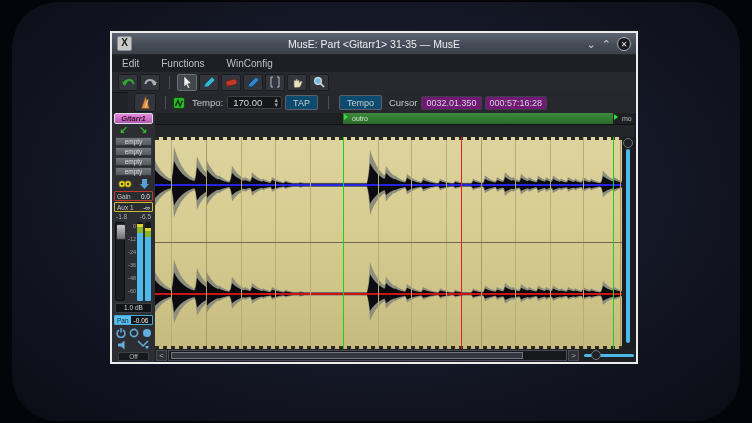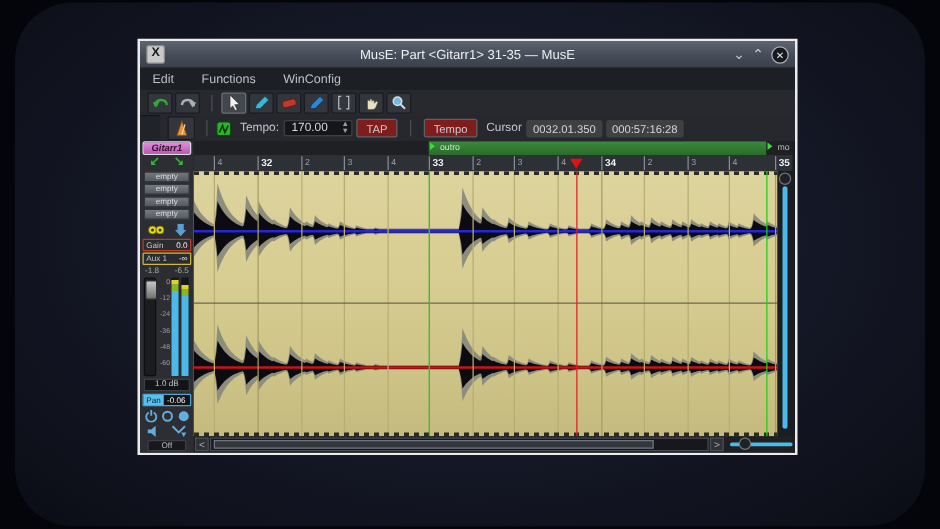--- a/index.html
+++ b/index.html
@@ -27,23 +27,23 @@
   
   .toolbar1{position:absolute;left:0;top:39px;right:0;height:20px;background:#27292e;
     border-bottom:1px solid #141619;display:flex;align-items:center;padding-left:6px;}
   .toolbar2{position:absolute;left:0;top:59px;right:0;height:21px;background:#26282d;
     border-bottom:1px solid #0e0f12;display:flex;align-items:center;padding-left:6px;margin-left:16px;}
   .tbtn{width:18px;height:15px;background:#33363c;border:1px solid #1a1c1f;border-radius:2px;
     margin-right:2px;display:flex;align-items:center;justify-content:center;}
   .tbtn.active{background:#42464d;border-color:#6a6f77;}
   .tsep{width:1px;height:13px;background:#4a4e55;margin:0 7px;}
   .tlabel{color:#c3c7cc;font-size:9.5px;margin:0 4px;}
-  .tbox{background:#404040;border:1px solid #3c4046;color:#d2d5d9;font-size:9px;
+  .tbox{background:#701a75;border:1px solid #3c4046;color:#d2d5d9;font-size:9px;
     padding:1px 4px;border-radius:2px;}
-  .pushbtn{background:#7f1d1d;border:1px solid #5c6169;border-radius:2px;color:#c9cdd2;
+  .pushbtn{background:#0c4a6e;border:1px solid #5c6169;border-radius:2px;color:#c9cdd2;
     font-size:9px;padding:1.5px 7px;margin:0 3px;}
   .spinbox{display:flex;align-items:center;background:#141619;border:1px solid #3c4046;
     border-radius:2px;padding:0 2px 0 5px;}
   .spinval{color:#d6d9dd;font-size:9.5px;min-width:36px;text-align:left;}
   .spinarrows{display:flex;flex-direction:column;margin-left:4px;line-height:4px;}
   .spinarrows span{color:#9aa0a7;font-size:6px;height:5px;}
   
   .editor{position:absolute;left:0;top:80px;right:0;bottom:0;background:#232529;}
   
   .left-panel{position:absolute;left:0;top:0;width:43px;height:249px;background:#2c2e33;}
@@ -369,39 +369,20 @@
       </div>
 
       <div class="timeline">
         <div class="marker-band" id="marker-band">
             <div class="marker-region" style="left: 188px; width: 270px;"></div>
             <div class="marker-flag" style="left: 189px;"></div>
             <div class="marker-label" style="left: 191px;">outro</div>
             <div class="marker-flag" style="left: 459px;"></div>
             <div class="marker-label outside" style="left: 461px;">mo</div>
           </div>
-        <div class="ruler" id="ruler">
-          <div id="ruler-ticks">
-              <span class="rtick" style="left: 16px;">4</span>
-              <span class="rtick bar" style="left: 51px;">32</span>
-              <span class="rtick" style="left: 86px;">2</span>
-              <span class="rtick" style="left: 120px;">3</span>
-              <span class="rtick" style="left: 155px;">4</span>
-              <span class="rtick bar" style="left: 188px;">33</span>
-              <span class="rtick" style="left: 223px;">2</span>
-              <span class="rtick" style="left: 256px;">3</span>
-              <span class="rtick" style="left: 291px;">4</span>
-              <span class="rtick bar" style="left: 326px;">34</span>
-              <span class="rtick" style="left: 360px;">2</span>
-              <span class="rtick" style="left: 395px;">3</span>
-              <span class="rtick" style="left: 428px;">4</span>
-              <span class="rtick bar" style="left: 465px;">35</span>
-            </div>
-          <div class="playhead-tri" id="playhead-tri" style="left: 301px;"></div>
-        </div>
       </div>
 
       <div class="wave-canvas" id="wave-canvas">
         <div id="gridlines">
             <div class="gl" style="left: 16px;"></div>
             <div class="gl bar" style="left: 51px;"></div>
             <div class="gl" style="left: 86px;"></div>
             <div class="gl" style="left: 120px;"></div>
             <div class="gl" style="left: 155px;"></div>
             <div class="gl bar" style="left: 188px;"></div>

